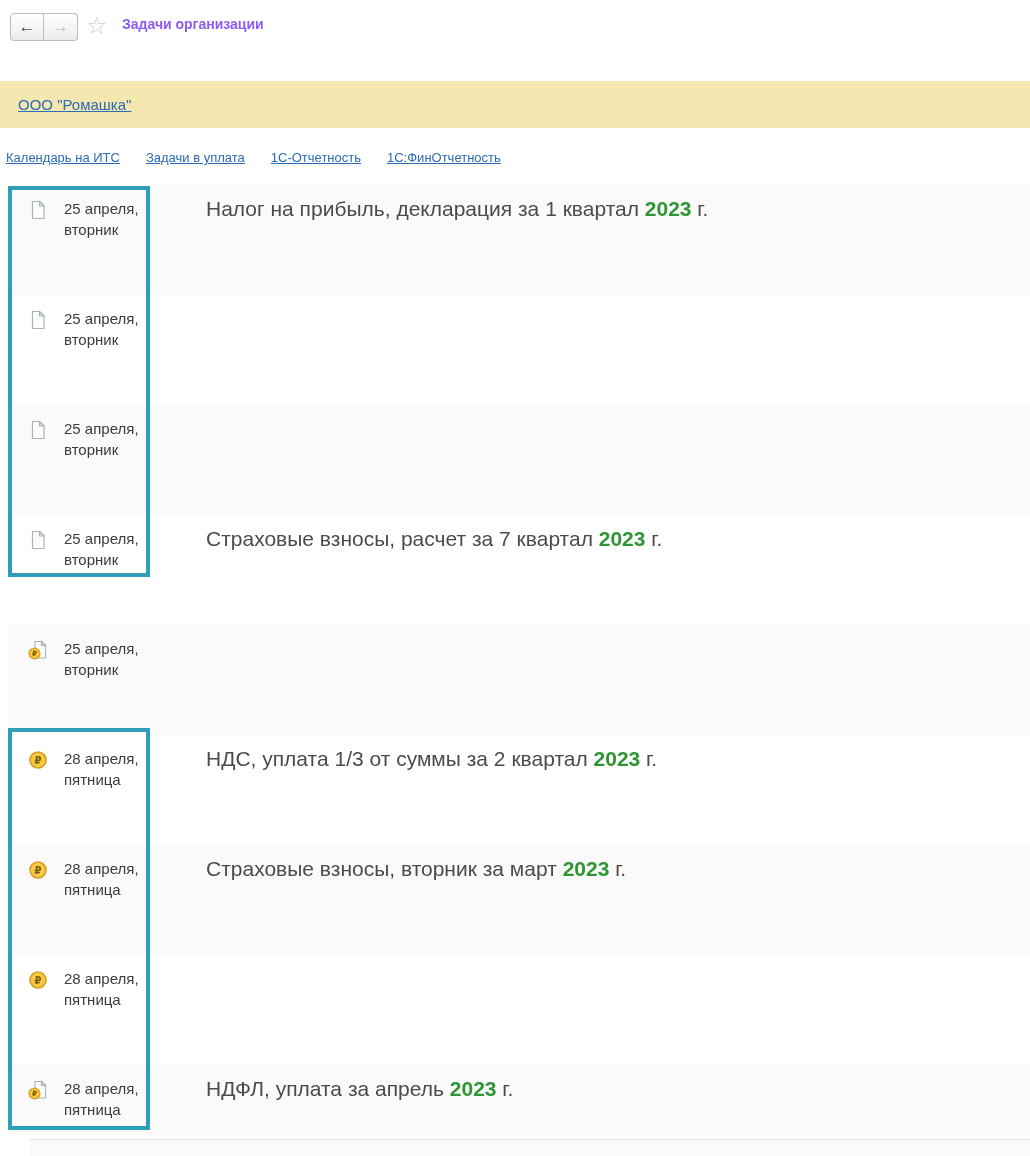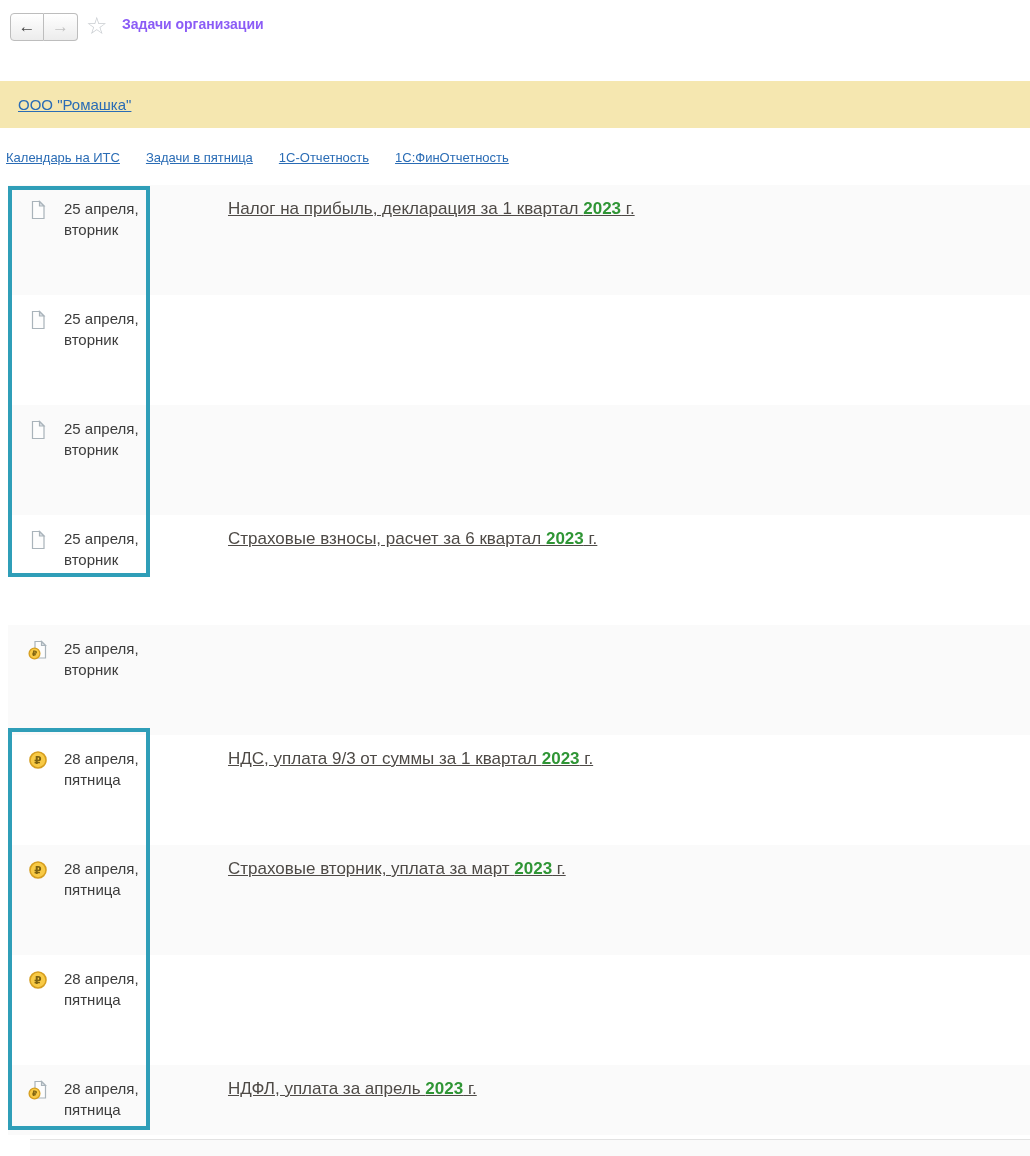--- a/index.html
+++ b/index.html
@@ -28,22 +28,22 @@
   .nav-links { position:absolute; left:6px; top:150px; display:flex; gap:26px; font-size:13px; }
 
   
   .task-list { position:absolute; left:8px; top:185px; width:1030px; }
   .task-row { height:110px; display:flex; align-items:flex-start; padding-top:13px; }
   .task-row:last-child { height:70px; }
   .task-row:nth-child(odd) { background:#fafafa; }
   .icon-slot { width:20px; height:20px; margin-left:20px; margin-top:2px; flex:0 0 auto; }
   .icon-slot svg { display:none; }
   .date-cell { margin-left:16px; width:88px; font-size:15px; color:#3c3c3c; line-height:21px; flex:0 0 auto; }
-  .task-link { margin-left:76px; font-size:17px; line-height:21px;
-               color:#4e4a46; text-decoration:underline; cursor:pointer; }
+  .task-link { margin-left:54px; font-size:21px; line-height:21px;
+               color:#4e4a46; cursor:pointer; }
   .task-link .year { color:#2f9535; font-weight:bold; }
 
   
   .group-box { position:absolute; left:8px; width:142px; border:4px solid #2f9eb8;
                pointer-events:none; }
   .group-box.g1 { top:186px; height:391px; }
   .group-box.g2 { top:728px; height:402px; }
 
   
   .bottom-divider { position:absolute; left:30px; right:0; top:1139px; height:1px; background:#e2e2e2; }
@@ -60,21 +60,21 @@
   </div>
   <div class="star">☆</div>
   <div class="page-title">Задачи организации</div>
 
   <div class="org-banner" style="background: rgb(245, 231, 176);">
     <a class="lnk">ООО "Ромашка"</a>
   </div>
 
   <div class="nav-links">
     <a class="lnk">Календарь на ИТС</a>
-    <a class="lnk">Задачи в пятница</a>
+    <a class="lnk">Задачи в уплата</a>
     <a class="lnk">1С-Отчетность</a>
     <a class="lnk">1С:ФинОтчетность</a>
   </div>
 
   <div class="task-list">
   <div class="task-row">
     <span class="icon-slot">
       <svg width="20" height="20" viewBox="0 0 20 20" style="display: inline;">
         <path d="M4.5 1.5 h7 l4.5 4.5 v12.5 h-11.5 z" fill="#fdfdfd" stroke="#a9b3ba" stroke-width="1.2"></path>
         <path d="M11.5 1.5 v4.5 h4.5 z" fill="#dfe5e9" stroke="#a9b3ba" stroke-width="1.2"></path>
@@ -128,21 +128,21 @@
         <path d="M11.5 1.5 v4.5 h4.5 z" fill="#dfe5e9" stroke="#a9b3ba" stroke-width="1.2"></path>
       </svg>
       
       
     </span>
     <div class="date-cell">
       <div class="d1">25 апреля,</div>
       <div class="d2">вторник</div>
     </div>
     <a class="task-link">
-      <span class="pre">Страховые взносы, расчет за 6 квартал </span><span class="year">2023</span><span class="post"> г.</span>
+      <span class="pre">Страховые взносы, расчет за 7 квартал </span><span class="year">2023</span><span class="post"> г.</span>
     </a>
   </div>
 
   <div class="task-row">
     <span class="icon-slot">
       
       
       <svg width="20" height="20" viewBox="0 0 20 20" style="display: inline;">
         <path d="M7 1.5 h6.5 l4 4 v12.5 h-10.5 z" fill="#fdfdfd" stroke="#a9b3ba" stroke-width="1.2"></path>
         <path d="M13.5 1.5 v4 h4 z" fill="#dfe5e9" stroke="#a9b3ba" stroke-width="1.2"></path>
@@ -163,39 +163,39 @@
         <circle cx="10" cy="10" r="8" fill="#f8ca45" stroke="#d69e1f" stroke-width="1.6"></circle>
         <text x="10" y="13.8" font-size="10.5" font-weight="bold" text-anchor="middle" fill="#7c6110">₽</text>
       </svg>
       
     </span>
     <div class="date-cell">
       <div class="d1">28 апреля,</div>
       <div class="d2">пятница</div>
     </div>
     <a class="task-link">
-      <span class="pre">НДС, уплата 9/3 от суммы за 1 квартал </span><span class="year">2023</span><span class="post"> г.</span>
+      <span class="pre">НДС, уплата 1/3 от суммы за 2 квартал </span><span class="year">2023</span><span class="post"> г.</span>
     </a>
   </div>
 
   <div class="task-row">
     <span class="icon-slot">
       
       <svg width="20" height="20" viewBox="0 0 20 20" style="display: inline;">
         <circle cx="10" cy="10" r="8" fill="#f8ca45" stroke="#d69e1f" stroke-width="1.6"></circle>
         <text x="10" y="13.8" font-size="10.5" font-weight="bold" text-anchor="middle" fill="#7c6110">₽</text>
       </svg>
       
     </span>
     <div class="date-cell">
       <div class="d1">28 апреля,</div>
       <div class="d2">пятница</div>
     </div>
     <a class="task-link">
-      <span class="pre">Страховые вторник, уплата за март </span><span class="year">2023</span><span class="post"> г.</span>
+      <span class="pre">Страховые взносы, вторник за март </span><span class="year">2023</span><span class="post"> г.</span>
     </a>
   </div>
 
   <div class="task-row">
     <span class="icon-slot">
       
       <svg width="20" height="20" viewBox="0 0 20 20" style="display: inline;">
         <circle cx="10" cy="10" r="8" fill="#f8ca45" stroke="#d69e1f" stroke-width="1.6"></circle>
         <text x="10" y="13.8" font-size="10.5" font-weight="bold" text-anchor="middle" fill="#7c6110">₽</text>
       </svg>

